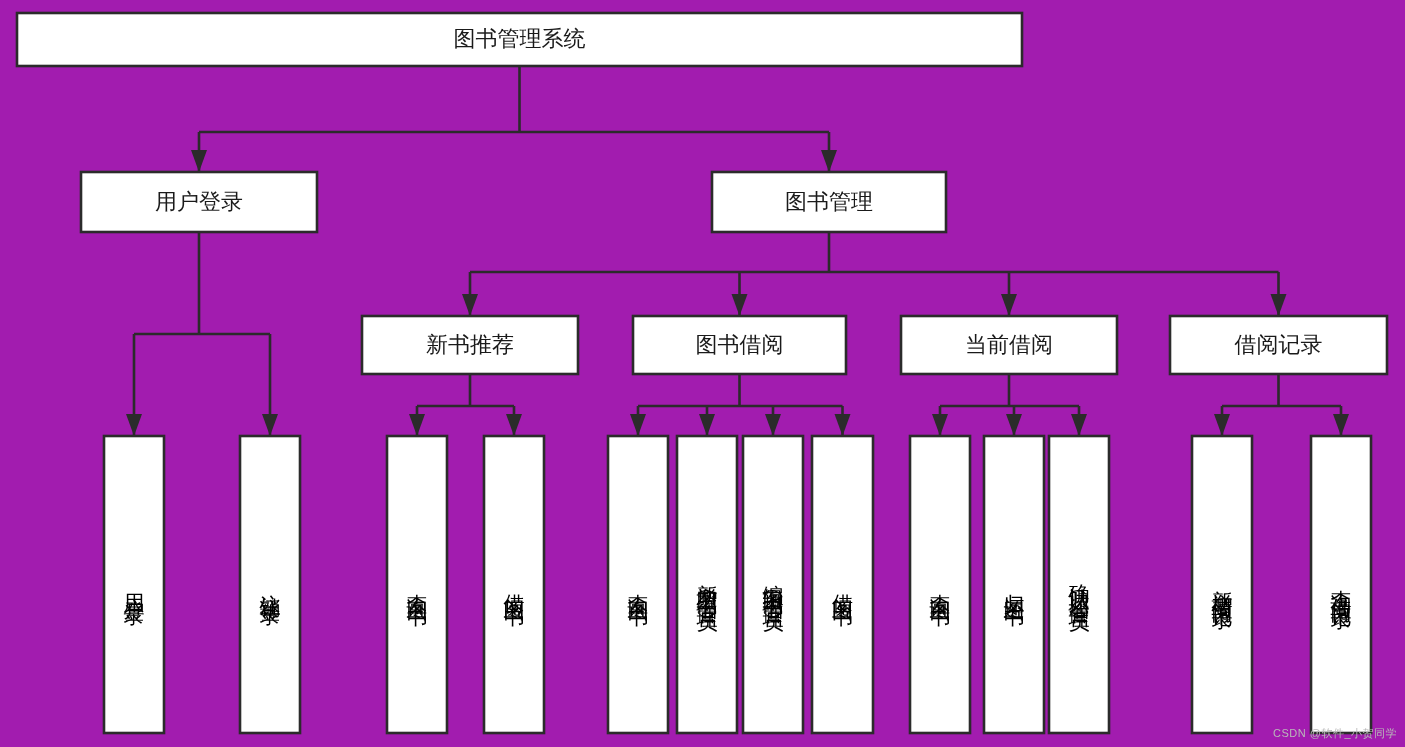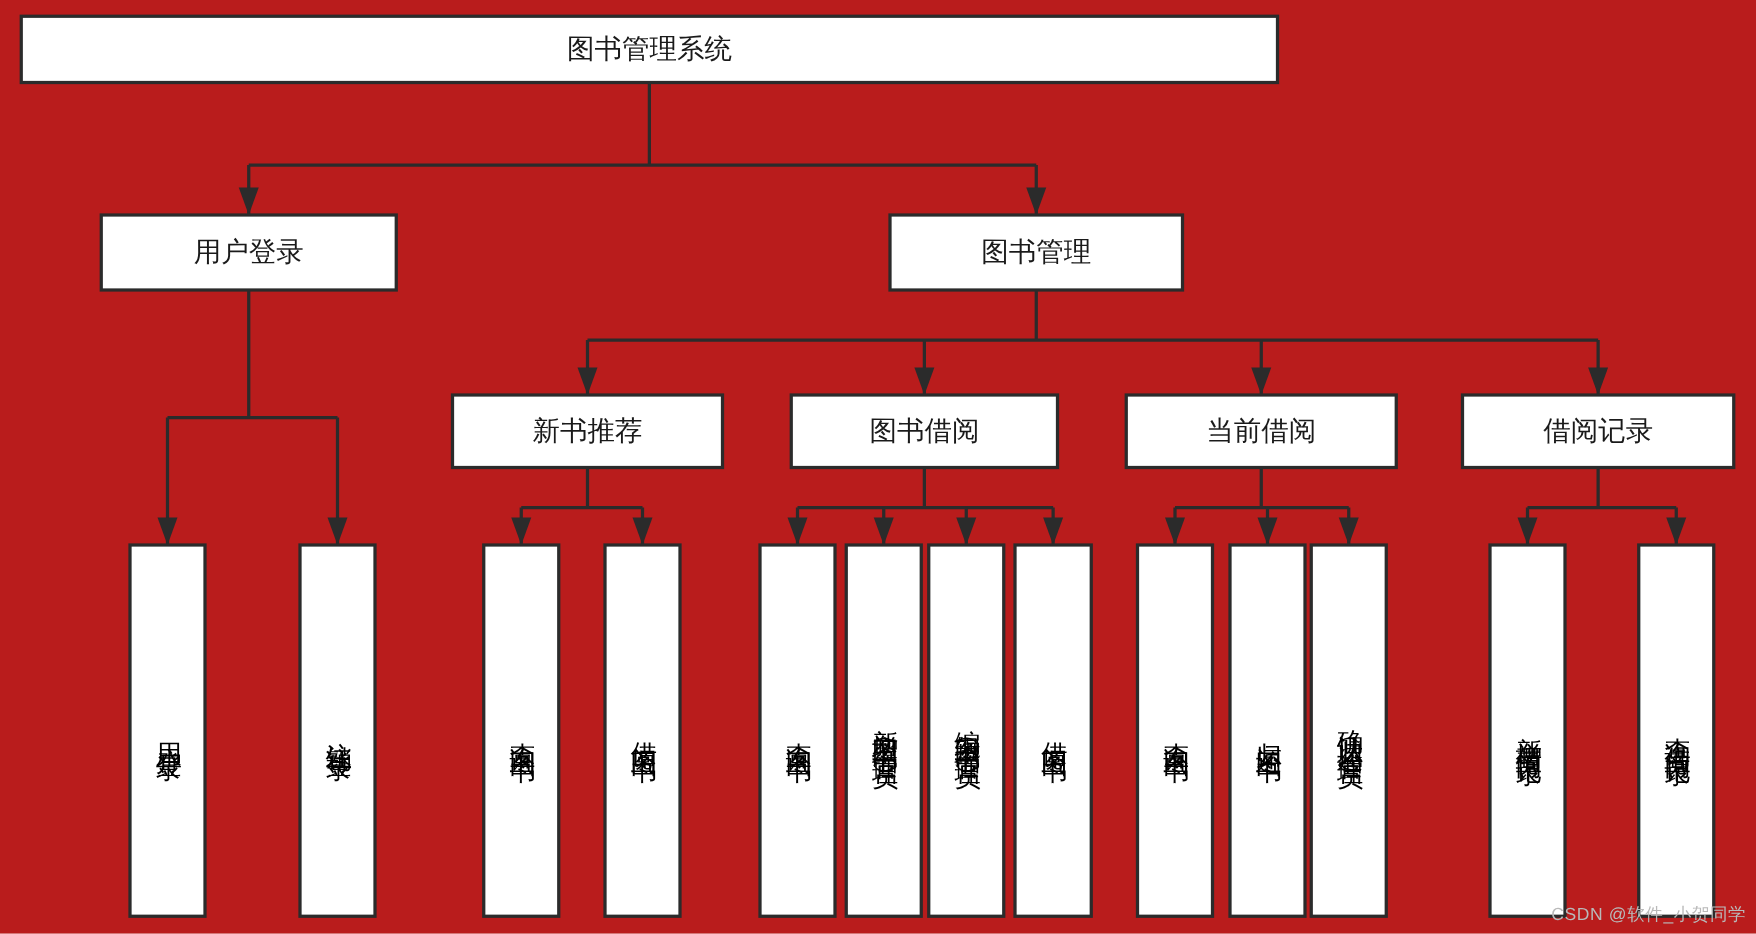--- a/index.html
+++ b/index.html
@@ -7,21 +7,21 @@
     padding: 0;
     background: #ffffff;
   }
   body {
     font-family: "Liberation Sans", "DejaVu Sans", sans-serif;
   }
   #diagram-root {
     position: relative;
     width: 1405px;
     height: 747px;
-    background: #b91c1c;
+    background: #a21caf;
     overflow: hidden;
   }
   svg#flow {
     position: absolute;
     left: 0;
     top: 0;
     width: 1405px;
     height: 747px;
   }
   .node-rect {
@@ -52,21 +52,21 @@
     fill: #1a1a1a;
     writing-mode: vertical-rl;
     text-orientation: upright;
     letter-spacing: 4px;
   }
   .watermark {
     position: absolute;
     right: 8px;
     bottom: 6px;
     font-family: "Liberation Sans", "DejaVu Sans", sans-serif;
-    font-size: 14px;
+    font-size: 11px;
     color: #b9b9b9;
     letter-spacing: 0.5px;
     white-space: nowrap;
     user-select: none;
   }
 </style>
 </head>
 <body>
 
 <div id="diagram-root">

